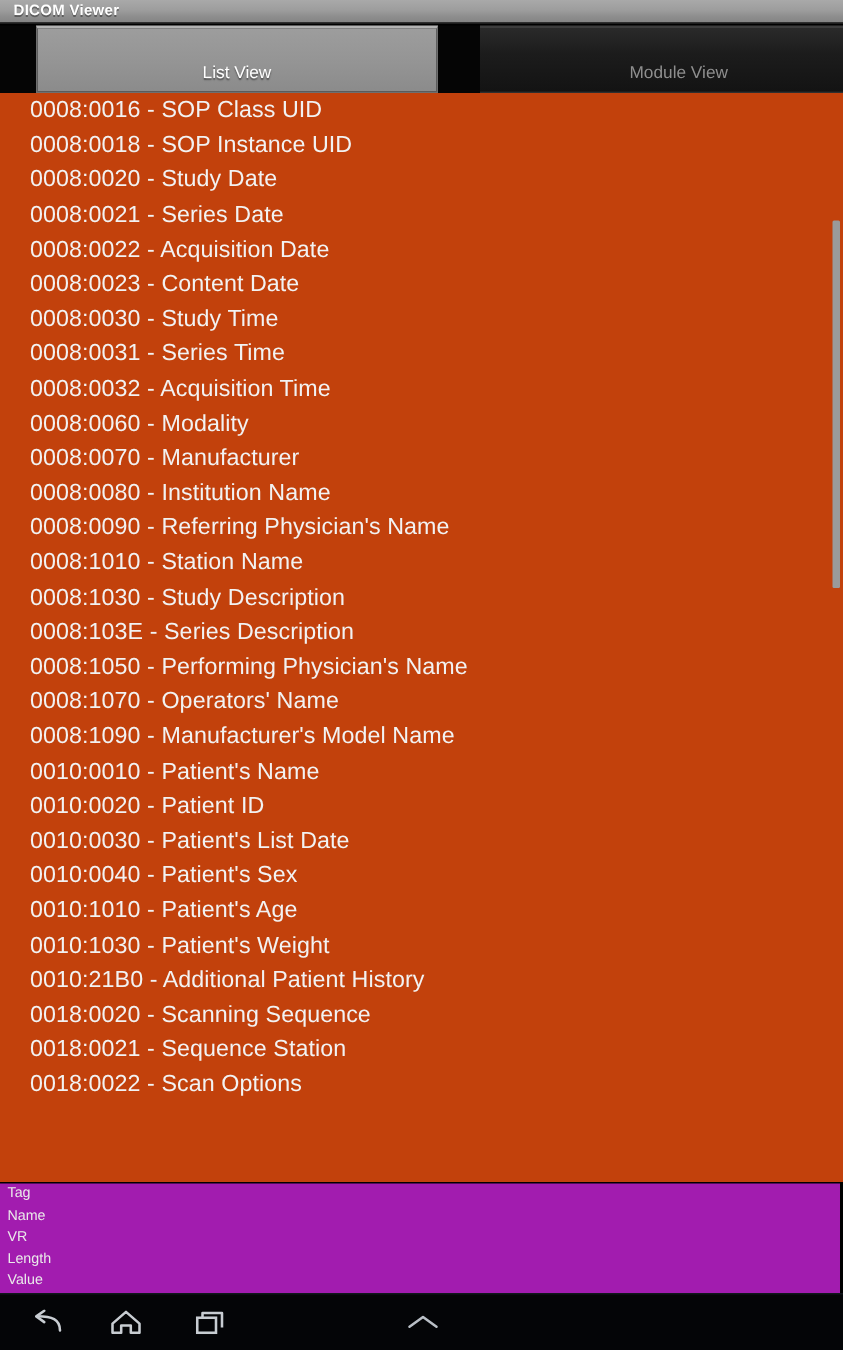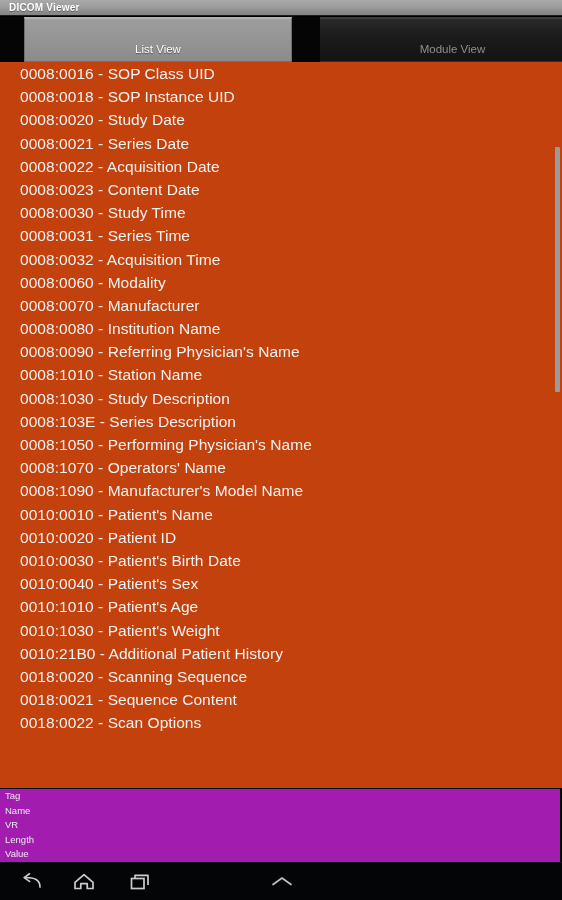--- a/index.html
+++ b/index.html
@@ -198,27 +198,27 @@
       <div class="list-item">0008:0080 - Institution Name</div>
       <div class="list-item">0008:0090 - Referring Physician's Name</div>
       <div class="list-item">0008:1010 - Station Name</div>
       <div class="list-item">0008:1030 - Study Description</div>
       <div class="list-item">0008:103E - Series Description</div>
       <div class="list-item">0008:1050 - Performing Physician's Name</div>
       <div class="list-item">0008:1070 - Operators' Name</div>
       <div class="list-item">0008:1090 - Manufacturer's Model Name</div>
       <div class="list-item">0010:0010 - Patient's Name</div>
       <div class="list-item">0010:0020 - Patient ID</div>
-      <div class="list-item">0010:0030 - Patient's Birth Date</div>
+      <div class="list-item">0010:0030 - Patient's List Date</div>
       <div class="list-item">0010:0040 - Patient's Sex</div>
       <div class="list-item">0010:1010 - Patient's Age</div>
       <div class="list-item">0010:1030 - Patient's Weight</div>
       <div class="list-item">0010:21B0 - Additional Patient History</div>
       <div class="list-item">0018:0020 - Scanning Sequence</div>
-      <div class="list-item">0018:0021 - Sequence Content</div>
+      <div class="list-item">0018:0021 - Sequence Station</div>
       <div class="list-item">0018:0022 - Scan Options</div>
     </div>
 
   <div class="scroll-track">
     <div class="scroll-thumb"></div>
   </div>
 
   <div class="detail" id="detail-panel">
       <div class="detail-line">Tag</div>
       <div class="detail-line">Name</div>

